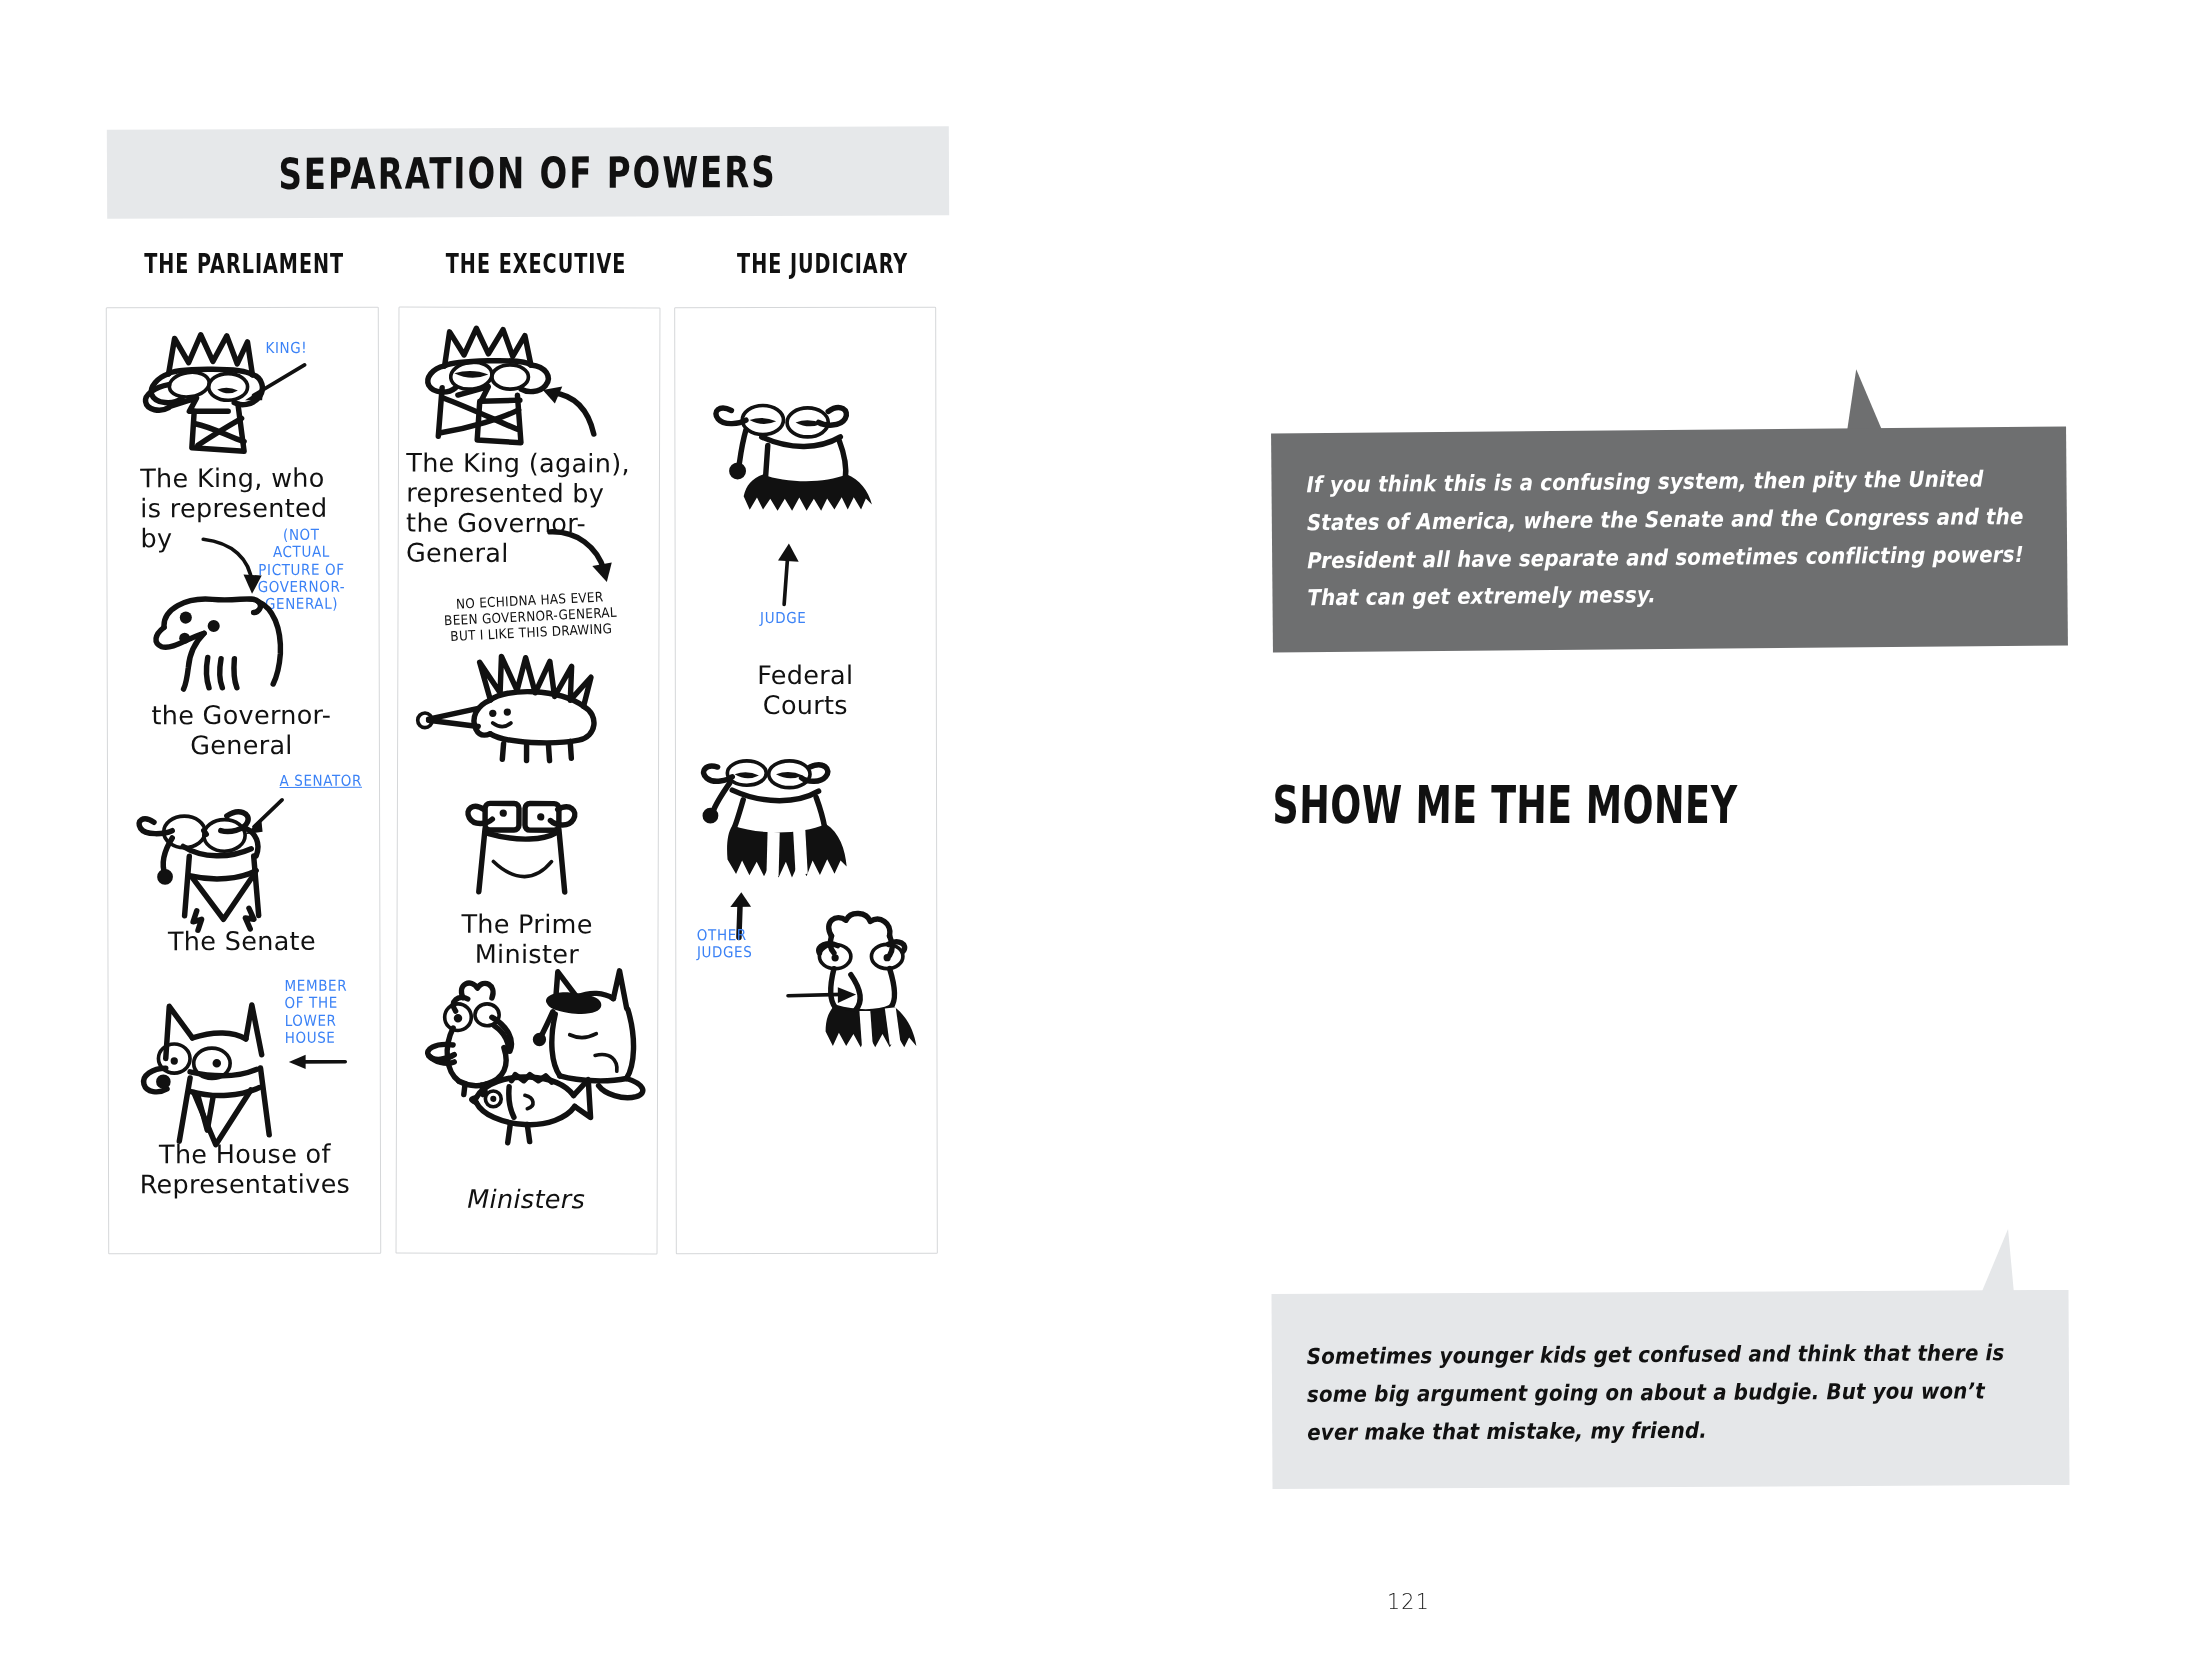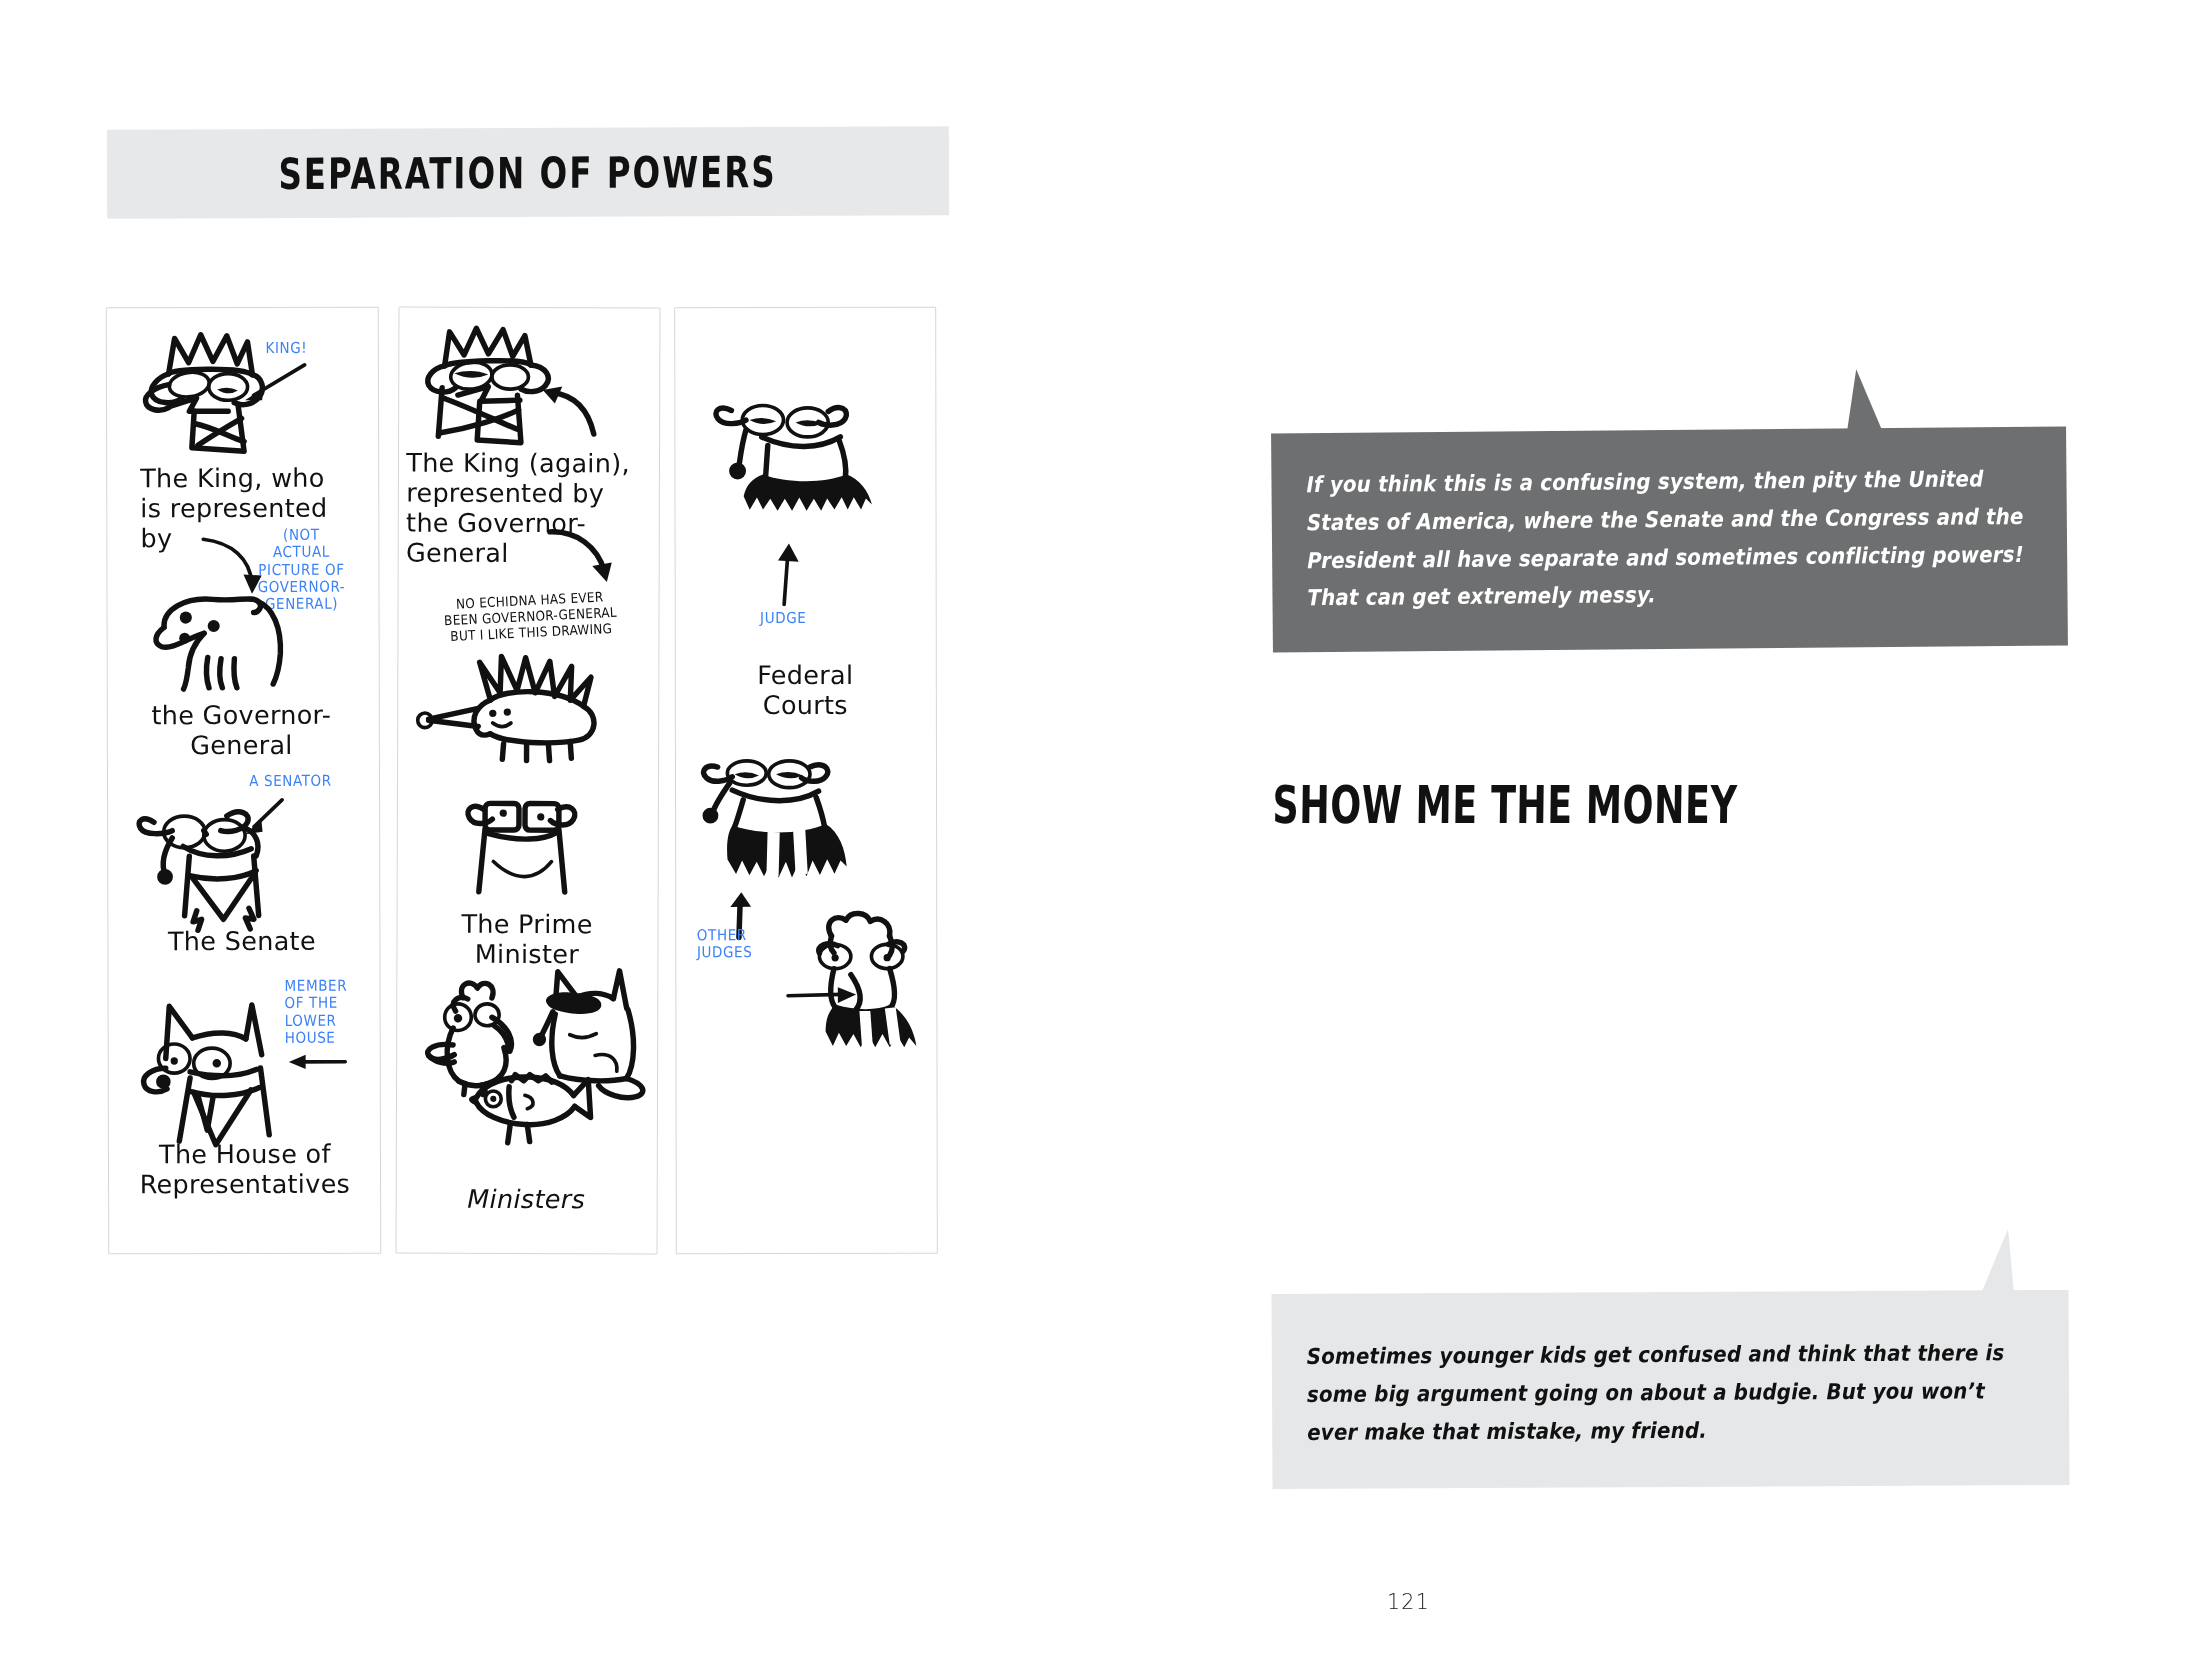--- a/index.html
+++ b/index.html
@@ -133,20 +133,25 @@
 <body>
 
 <div class="spread">
 
   <div class="page page-left">
 
     <div class="banner">
       <div class="banner-title">SEPARATION OF POWERS</div>
     </div>
 
+    <div class="col-heads">
+      <div class="col-head ch0">THE PARLIAMENT</div>
+      <div class="col-head ch1">THE EXECUTIVE</div>
+      <div class="col-head ch2">THE JUDICIARY</div>
+    </div>
 
     <div class="columns">
 
       <div class="col col-parliament">
 
         <div class="slot" style="left:24px; top:18px;">
           <svg class="doodle" width="164" height="140" viewBox="0 0 270 230">
             <path class="ink" d="M62 78 L72 20 L95 60 L115 14 L135 58 L158 16 L175 62 L192 26 L200 80"></path>
             <path class="ink" d="M62 78 C70 70 180 66 200 80"></path>
             <path class="ink" d="M200 80 C216 84 222 104 210 118 C200 130 180 132 170 126"></path>
@@ -190,21 +195,21 @@
             <circle class="inkfill" cx="112" cy="56" r="10"></circle>
             <circle class="inkfill" cx="64" cy="76" r="9"></circle>
             <path class="ink" d="M102 108 C98 130 100 146 104 158"></path>
             <path class="ink" d="M124 110 C120 132 122 148 126 158"></path>
             <path class="ink" d="M146 110 C144 134 146 148 150 158"></path>
           </svg>
         </div>
         <div class="slot cap cap-lg" style="left:6px; top:392px; width:255px; white-space:pre-line;">the Governor-
 General</div>
 
-        <div class="slot cap-note" style="left:128px; top:465px; width:109px; text-align:center;">A SENATOR</div>
+        <div class="slot cap-note" style="left:145px; top:465px; width:109px; text-align:right;text-decoration:underline;">A SENATOR</div>
         <svg class="slot doodle" style="left:130px; top:487px;" width="55" height="49" viewBox="0 0 90 80">
           <path class="ink-thin" d="M72 8 L26 52"></path>
           <path class="inkfill" d="M12 64 L38 40 L40 60 z"></path>
         </svg>
 
         <div class="slot" style="left:24px; top:492px;">
           <svg class="doodle" width="164" height="140" viewBox="0 0 270 230">
             <path class="ink" d="M36 36 C18 24 6 34 14 46 C22 58 52 56 66 50"></path>
             <path class="ink" d="M156 26 C176 12 196 22 190 36 C184 50 160 54 146 50"></path>
             <ellipse class="ink-thin" cx="86" cy="52" rx="34" ry="26"></ellipse>

